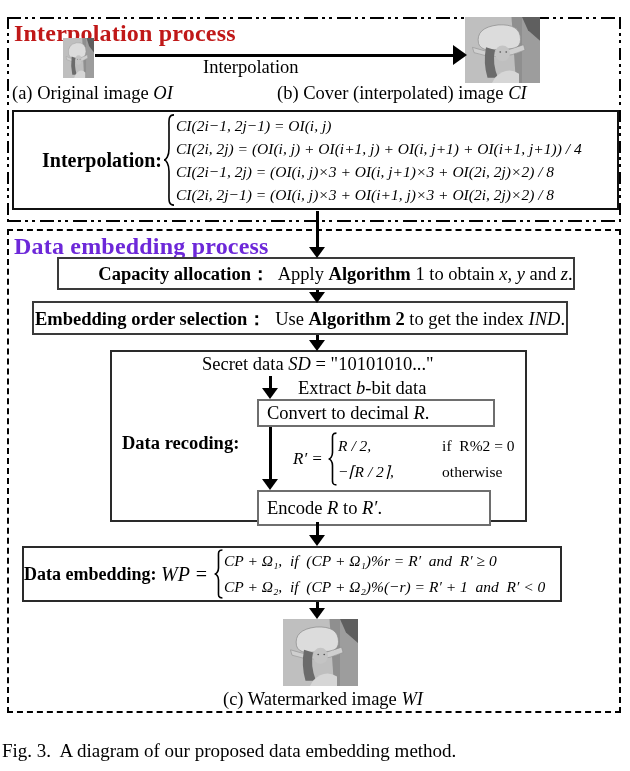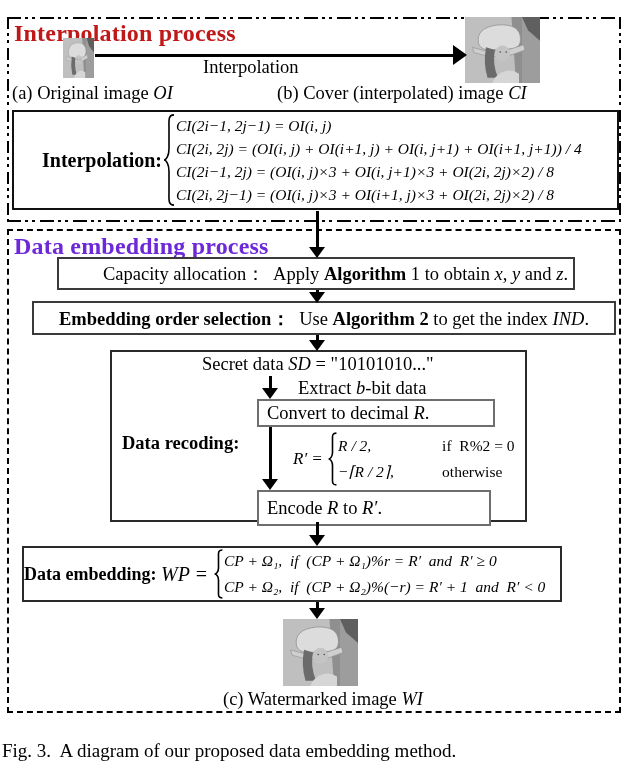--- a/index.html
+++ b/index.html
@@ -110,29 +110,29 @@
   <div class="va" style="left:309px;top:211px;height:47px;">
     <div class="sh"></div>
       <div class="hd"></div>
   </div>
 
   <div class="abs sec2">
 
     <div class="abs title t" style="left: 5px; top: 2px; color: #6d28d9;">Data embedding process</div>
 
     <div class="abs boxgray flexc jc" style="left:48px;top:26px;width:518px;height:33px;border-color:#3a3a3a;">
-      <div class="t body18"><span style="font-weight: normal; margin-left: 39px;">Capacity allocation：</span><span>  Apply </span><span style="font-weight: bold;">Algorithm</span><span> 1 to obtain </span><span style="font-style: italic;">x</span><span>, </span><span style="font-style: italic;">y</span><span> and </span><span style="font-style: italic;">z</span><span>.</span></div>
+      <div class="t body18"><span style="font-weight: bold; margin-left: 39px;">Capacity allocation：</span><span>  Apply </span><span style="font-weight: bold;">Algorithm</span><span> 1 to obtain </span><span style="font-style: italic;">x</span><span>, </span><span style="font-style: italic;">y</span><span> and </span><span style="font-style: italic;">z</span><span>.</span></div>
     </div>
 
     <div class="va" style="left:300px;top:59px;height:13px;">
       <div class="sh"></div>
         <div class="hd"></div>
     </div>
 
-    <div class="abs boxgray flexc jc" style="left:23px;top:70px;width:584px;height:34px;border-color:#3a3a3a;">
+    <div class="abs boxgray flexc jc" style="left:23px;top:70px;width:536px;height:34px;border-color:#3a3a3a;">
       <div class="t body18"><span style="font-weight: bold;">Embedding order selection：</span><span>  Use </span><span style="font-weight: bold;">Algorithm 2</span><span> to get the index </span><span style="font-style: italic;">IND</span><span>.</span></div>
     </div>
 
     <div class="va" style="left:300px;top:104px;height:16px;">
       <div class="sh"></div>
         <div class="hd"></div>
     </div>
 
     <div class="abs boxblack" style="left:101px;top:119px;width:417px;height:172px;border-color:#2a2a2a;">
 

